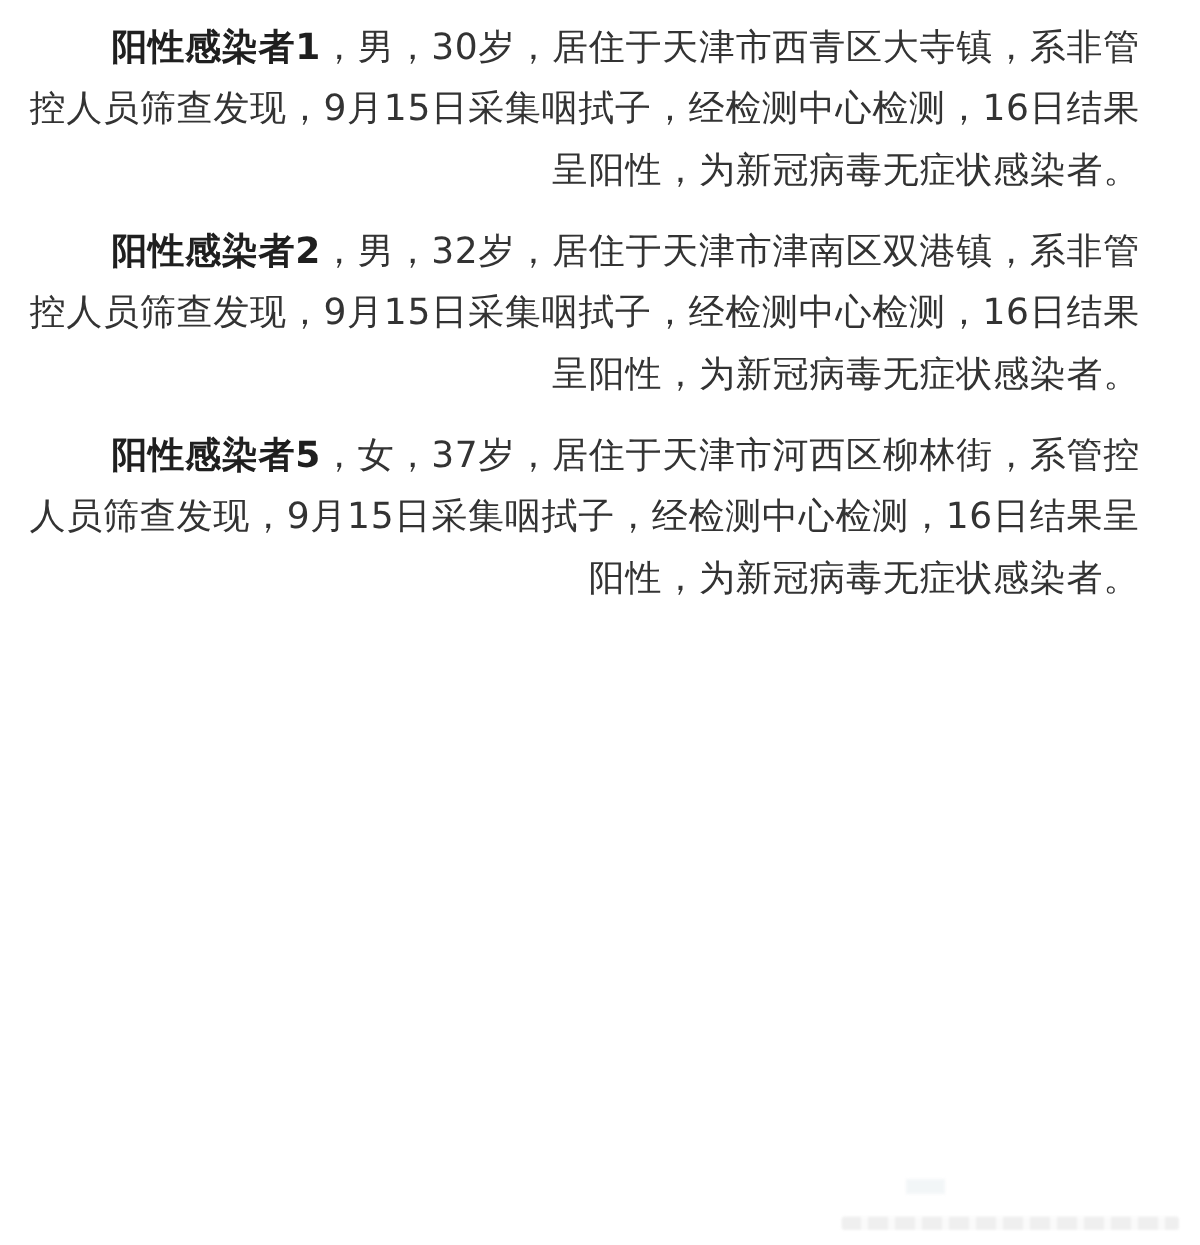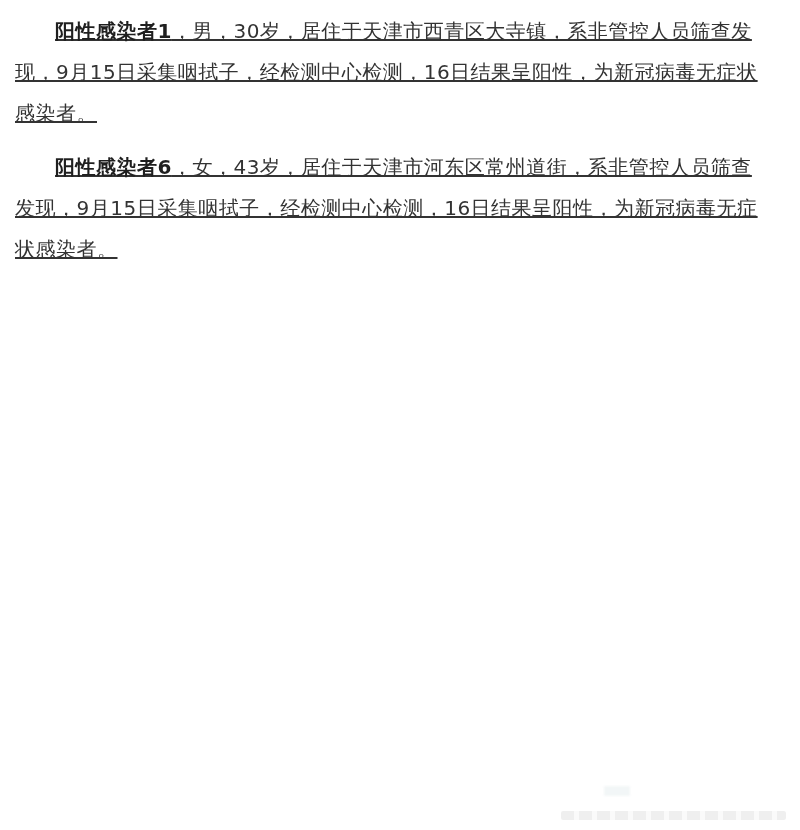--- a/index.html
+++ b/index.html
@@ -17,28 +17,27 @@
   .page {
     position: relative;
     width: 800px;
     height: 830px;
     background: #ffffff;
     padding: 11px 40px 0 15px;
     overflow: hidden;
   }
   .para {
     margin: 0 0 13px 0;
-    font-size: 20px;
+    font-size: 24px;
     line-height: 41px;
     letter-spacing: 0.5px;
     color: #333333;
     text-indent: 2em;
-    text-align: left;
+    text-align: right;
     word-break: break-all;
-    text-decoration: underline;
   }
   .case-label {
     font-weight: bold;
     color: #1f1f1f;
   }
   
   .watermark {
     position: absolute;
     right: 14px;
     bottom: 10px;
@@ -64,22 +63,23 @@
     filter: blur(1px);
   }
 </style>
 </head>
 <body>
 
 <div class="page">
 
   <p class="para"><span class="case-label">阳性感染者1</span><span>，男，30岁，居住于天津市西青区大寺镇，系非管控人员筛查发现，9月15日采集咽拭子，经检测中心检测，16日结果呈阳性，为新冠病毒无症状感染者。</span></p>
 
+  <p class="para"><span class="case-label">阳性感染者2</span><span>，男，32岁，居住于天津市津南区双港镇，系非管控人员筛查发现，9月15日采集咽拭子，经检测中心检测，16日结果呈阳性，为新冠病毒无症状感染者。</span></p>
 
 
 
+  <p class="para"><span class="case-label">阳性感染者5</span><span>，女，37岁，居住于天津市河西区柳林街，系管控人员筛查发现，9月15日采集咽拭子，经检测中心检测，16日结果呈阳性，为新冠病毒无症状感染者。</span></p>
 
-  <p class="para"><span class="case-label">阳性感染者6</span><span>，女，43岁，居住于天津市河东区常州道街，系非管控人员筛查发现，9月15日采集咽拭子，经检测中心检测，16日结果呈阳性，为新冠病毒无症状感染者。</span></p>
 
   <div class="watermark-dot"></div>
   <div class="watermark"></div>
 
 </div>
 
 </body></html>

